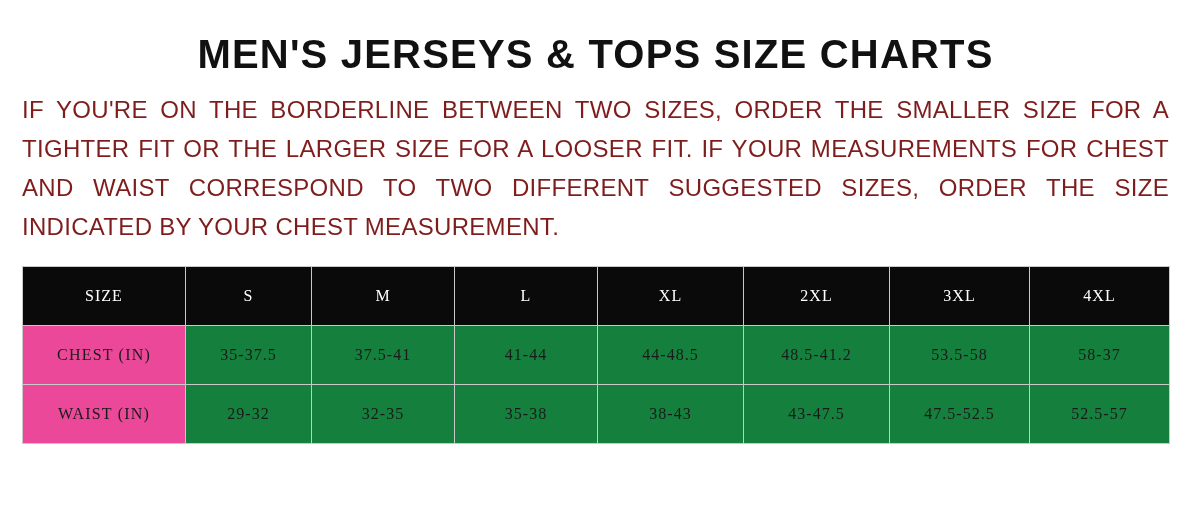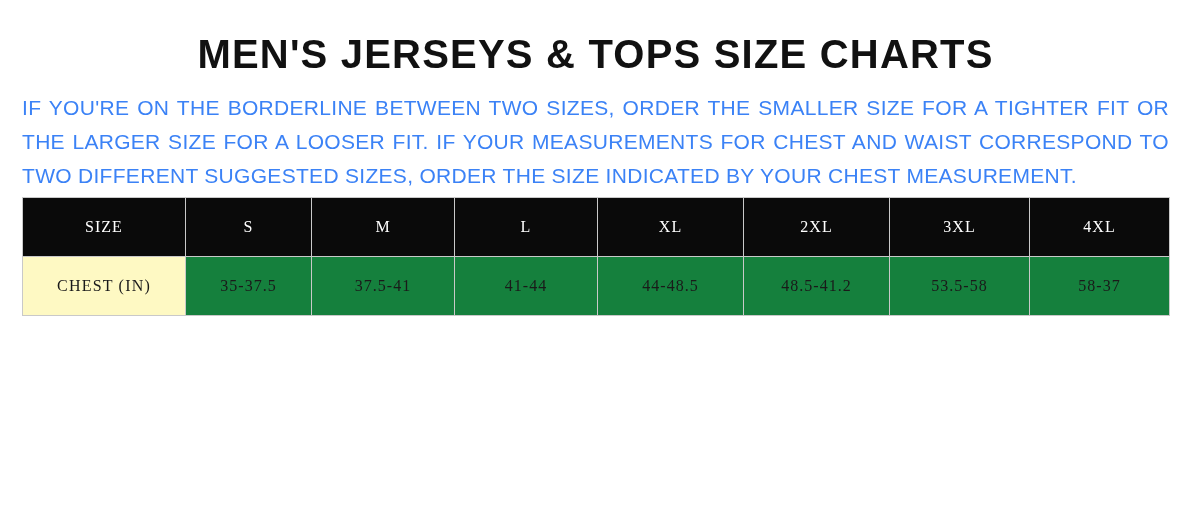--- a/index.html
+++ b/index.html
@@ -24,27 +24,27 @@
   .title {
     text-align: center;
     font-size: 40px;
     font-weight: bold;
     letter-spacing: 1.2px;
     color: #111111;
     margin: 6px 0 14px 0;
     font-family: "Liberation Sans", sans-serif;
   }
   .intro {
-    font-size: 21px;
+    font-size: 24px;
     line-height: 1.62;
-    color: #3b82f6;
+    color: #7f1d1d;
     letter-spacing: 0.3px;
     text-align: justify;
     text-align-last: left;
-    margin: 0 0 4px 0;
+    margin: 0 0 19px 0;
     font-family: "Liberation Sans", sans-serif;
   }
   table.size-chart {
     border-collapse: collapse;
     width: 1147px;
     table-layout: fixed;
     font-family: "Liberation Serif", serif;
   }
   table.size-chart td, table.size-chart th {
     border: 1px solid #c9c9c9;
@@ -62,21 +62,21 @@
     color: #ffffff;
     border: 1px solid #0a0a0a;
     font-size: 21px;
     letter-spacing: 1.5px;
   }
   tbody td {
     background: #15803d;
     color: #1a1a1a;
   }
   tbody td.rowlabel {
-    background: #fef9c3;
+    background: #ec4899;
     letter-spacing: 1.2px;
   }
   col.c0 { width: 163px; }
   col.c1 { width: 126px; }
   col.c2 { width: 143px; }
   col.c3 { width: 143px; }
   col.c4 { width: 146px; }
   col.c5 { width: 146px; }
   col.c6 { width: 140px; }
   col.c7 { width: 140px; }
@@ -117,16 +117,26 @@
       <tr>
         <td class="rowlabel">CHEST (IN)</td>
         <td>35-37.5</td>
         <td>37.5-41</td>
         <td>41-44</td>
         <td>44-48.5</td>
         <td>48.5-41.2</td>
         <td>53.5-58</td>
         <td>58-37</td>
       </tr>
+      <tr>
+        <td class="rowlabel">WAIST (IN)</td>
+        <td>29-32</td>
+        <td>32-35</td>
+        <td>35-38</td>
+        <td>38-43</td>
+        <td>43-47.5</td>
+        <td>47.5-52.5</td>
+        <td>52.5-57</td>
+      </tr>
     </tbody>
   </table>
 
 </div>
 
 </body></html>

